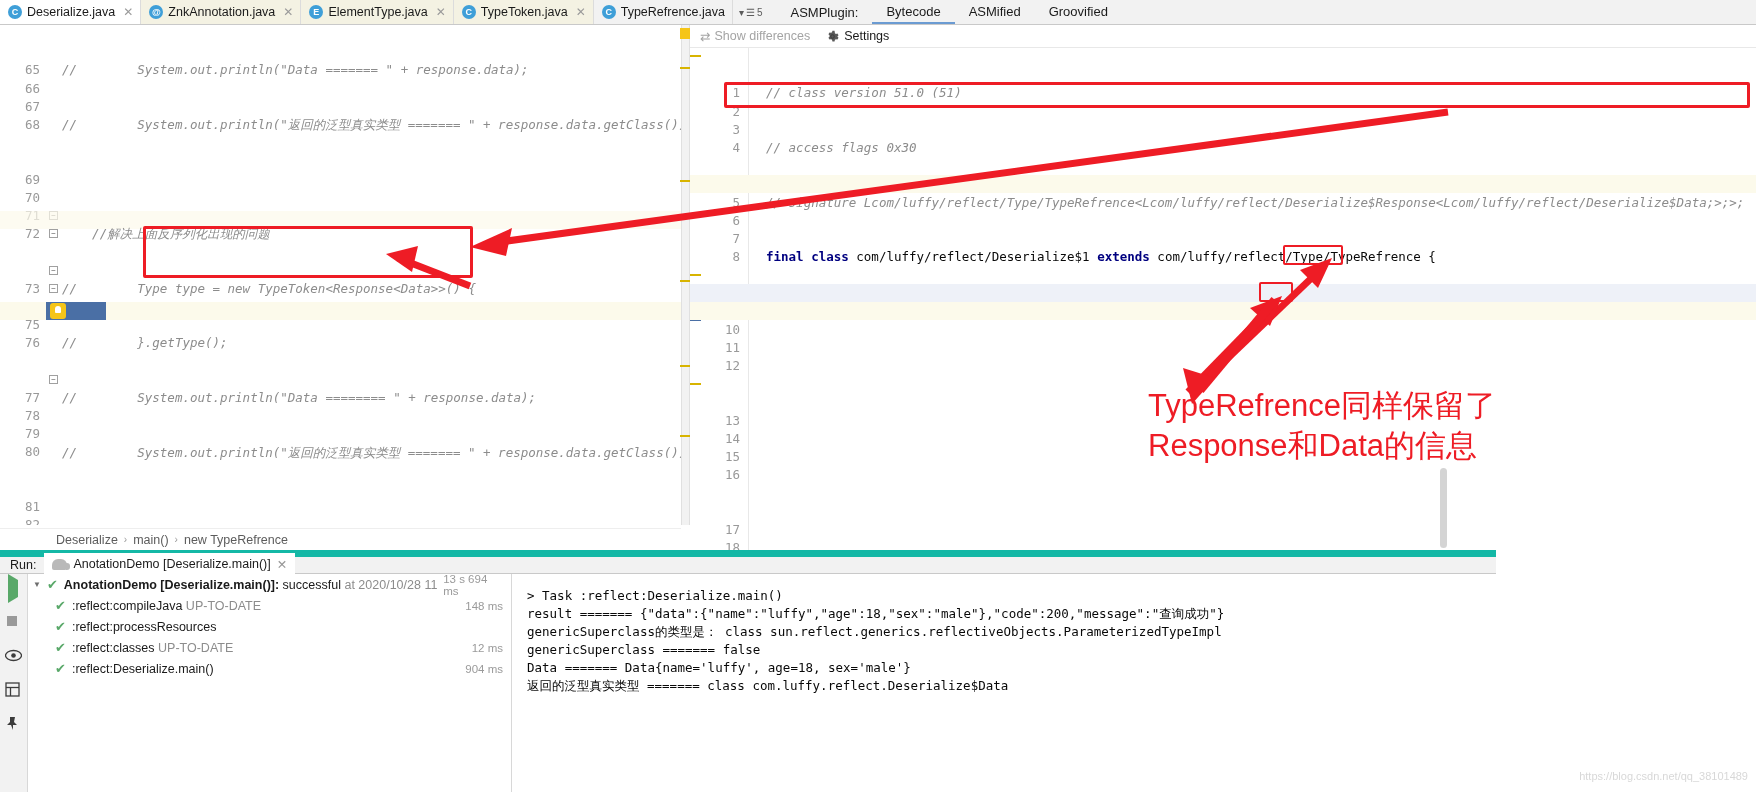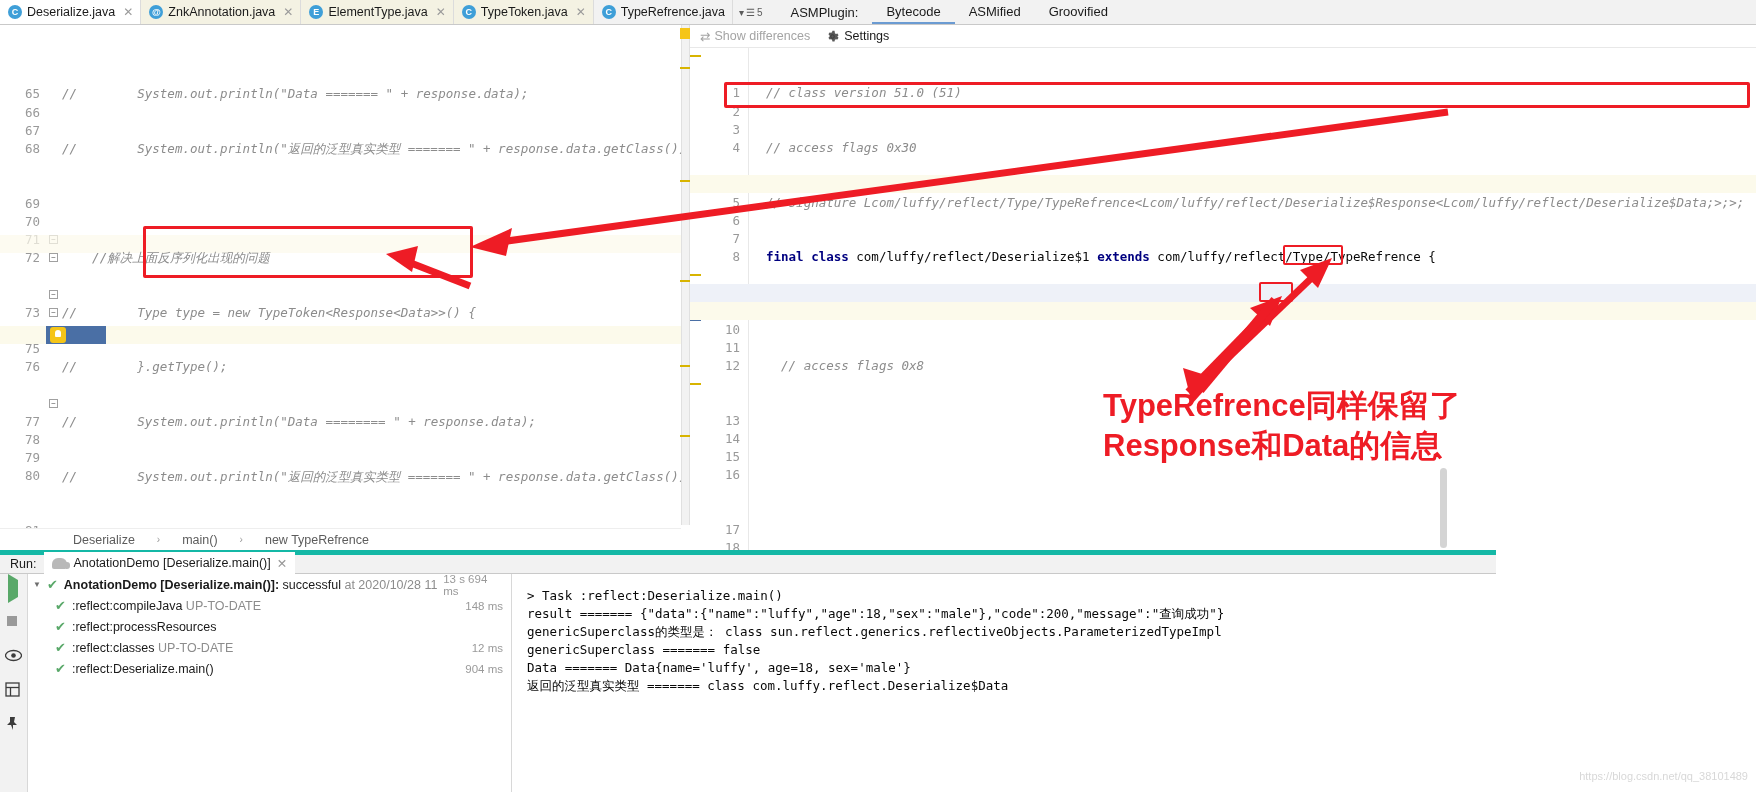--- a/index.html
+++ b/index.html
@@ -58,21 +58,20 @@
     font-size: 13px; color: #1a1a1a; white-space: nowrap;
     border-bottom: 2px solid transparent;
   }
   .asmtab.sel { border-bottom: 2px solid #6b9bd2; }
 
   
   .editor-pane {
     position: absolute; left: 0; top: 25px; width: 681px; height: 500px;
     background: #ffffff;
     overflow: hidden;
-    margin-top: 24px;
   }
   .bytecode-pane {
     position: absolute; left: 690px; top: 25px; width: 1066px; height: 525px;
     background: #ffffff;
     overflow: hidden;
   }
   .pane-divider {
     position: absolute; left: 681px; top: 25px; width: 9px; height: 500px;
     background: #f2f2f2; border-left:1px solid #e0e0e0; border-right:1px solid #e0e0e0;
   }
@@ -174,39 +173,39 @@
     font-size: 31px; line-height: 40px;
     font-family: "Liberation Sans", sans-serif;
     white-space: pre-line;
   }
   .arrowsvg { position: absolute; pointer-events: none; }
 
   
   .breadcrumb {
     position: absolute; left: 0; top: 528px; width: 681px; height: 22px;
     display: flex; align-items: center;
-    padding-left: 73px; gap: 22px;
+    padding-left: 56px; gap: 6px;
     font-size: 12.5px; color: #5c5c5c;
     background: #ffffff;
     border-top: 1px solid #eeeeee;
   }
   .crumb-sep { color: #9a9a9a; font-size: 10px; }
   .vscroll-bc {
     position: absolute; left: 750px; top: 420px; width: 7px; height: 80px;
     background: #d4d4d4; border-radius: 4px;
   }
 
   
   .runbar {
     position: absolute; left: 0; top: 550px; width: 1496px; height: 24px;
     display: flex; align-items: center; gap: 8px;
     padding-left: 6px;
     font-size: 12.5px; color: #1a1a1a;
     background: #f2f2f2;
-    border-top: 5px solid #14b8a6;
+    border-top: 7px solid #14b8a6;
     border-bottom: 1px solid #c9c9c9;
   }
   .run-tab {
     display: flex; align-items: center; gap: 6px;
     height: 24px; padding: 0 8px;
     border-bottom: 2px solid #9aa0a6;
     background: #ffffff;
   }
   .run-elephant {
     width: 15px; height: 11px; background: #b9b9b9;
@@ -406,21 +405,20 @@
 
       <div style="position:absolute;left:0;top:236px;width:100%;height:18px;background:#eef1f8;"></div>
       <div style="position:absolute;left:0;top:254px;width:100%;height:18px;background:#fcfaeb;"></div>
 
       <div class="bc-lines code">
         <div class="bc-line"><span class="c-comment">// class version 51.0 (51)</span></div>
         <div class="bc-line"><span class="c-comment">// access flags 0x30</span></div>
         <div class="bc-line"><span class="c-comment">// signature Lcom/luffy/reflect/Type/TypeRefrence&lt;Lcom/luffy/reflect/Deserialize$Response&lt;Lcom/luffy/reflect/Deserialize$Data;&gt;;&gt;;</span></div>
         <div class="bc-line"><span class="c-kw">final class</span><span class="c-plain"> com/luffy/reflect/Deserialize$1 </span><span class="c-kw">extends</span><span class="c-plain"> com/luffy/reflect/Type/TypeRefrence {</span></div>
         <div class="bc-line"></div>
-        <div class="bc-line">  <span class="c-comment">// access flags 0x8</span></div>
         
         
         
         
         
         
         
         
         
         
@@ -465,21 +463,21 @@
       <line x1="1188" y1="392" x2="1272" y2="306" stroke="#ee1c25" stroke-width="7"></line>
       <polygon points="1282,296 1270,326 1250,308" fill="#ee1c25"></polygon>
     </g>
 
     <g>
       <line x1="1275" y1="300" x2="1200" y2="390" stroke="#ee1c25" stroke-width="9"></line>
       <polygon points="1192,404 1183,368 1215,378" fill="#ee1c25"></polygon>
     </g>
   </svg>
 
-  <div class="redtext" style="left:1103px; top:386px; width:600px;font-weight:bold;">TypeRefrence同样保留了
+  <div class="redtext" style="left:1148px; top:386px; width:600px;">TypeRefrence同样保留了
 Response和Data的信息</div>
 
   <div class="breadcrumb">
     <span>Deserialize</span>
     <span class="crumb-sep">›</span>
     <span>main()</span>
     <span class="crumb-sep">›</span>
     <span>new TypeRefrence</span>
   </div>
 

